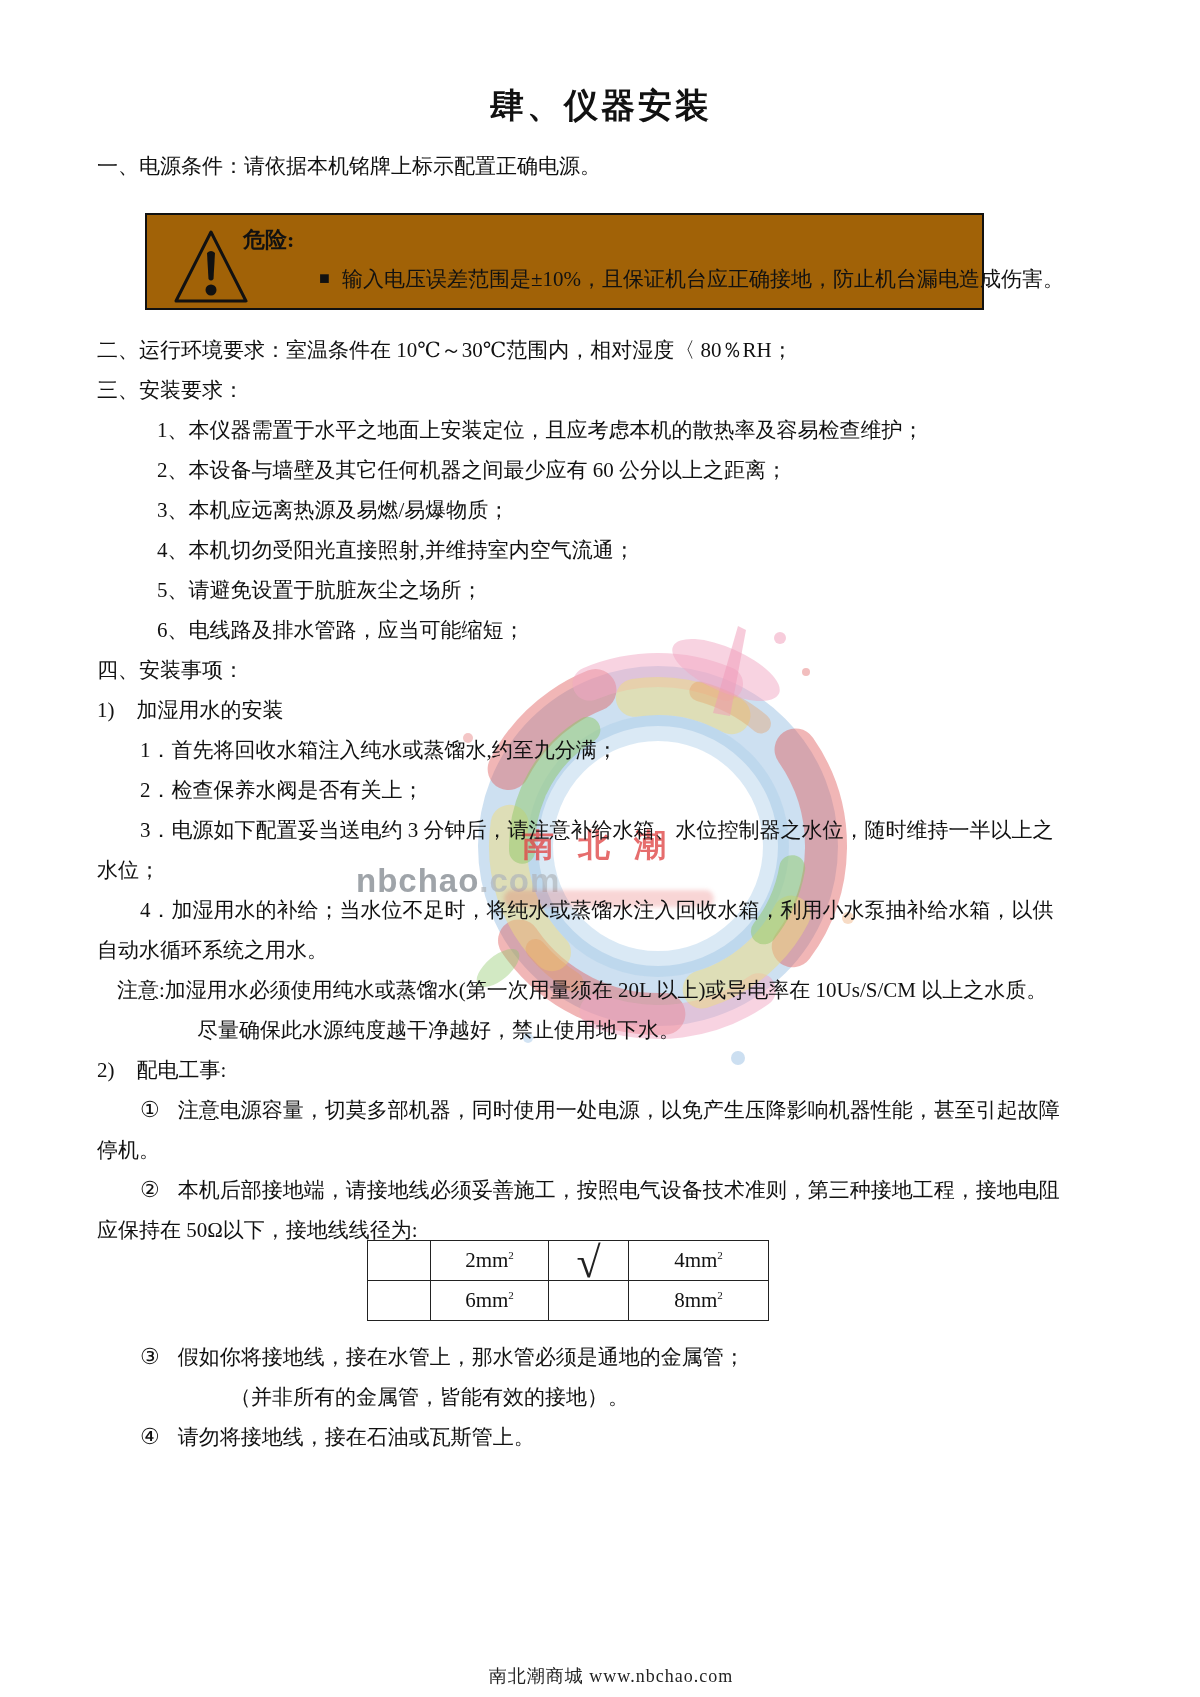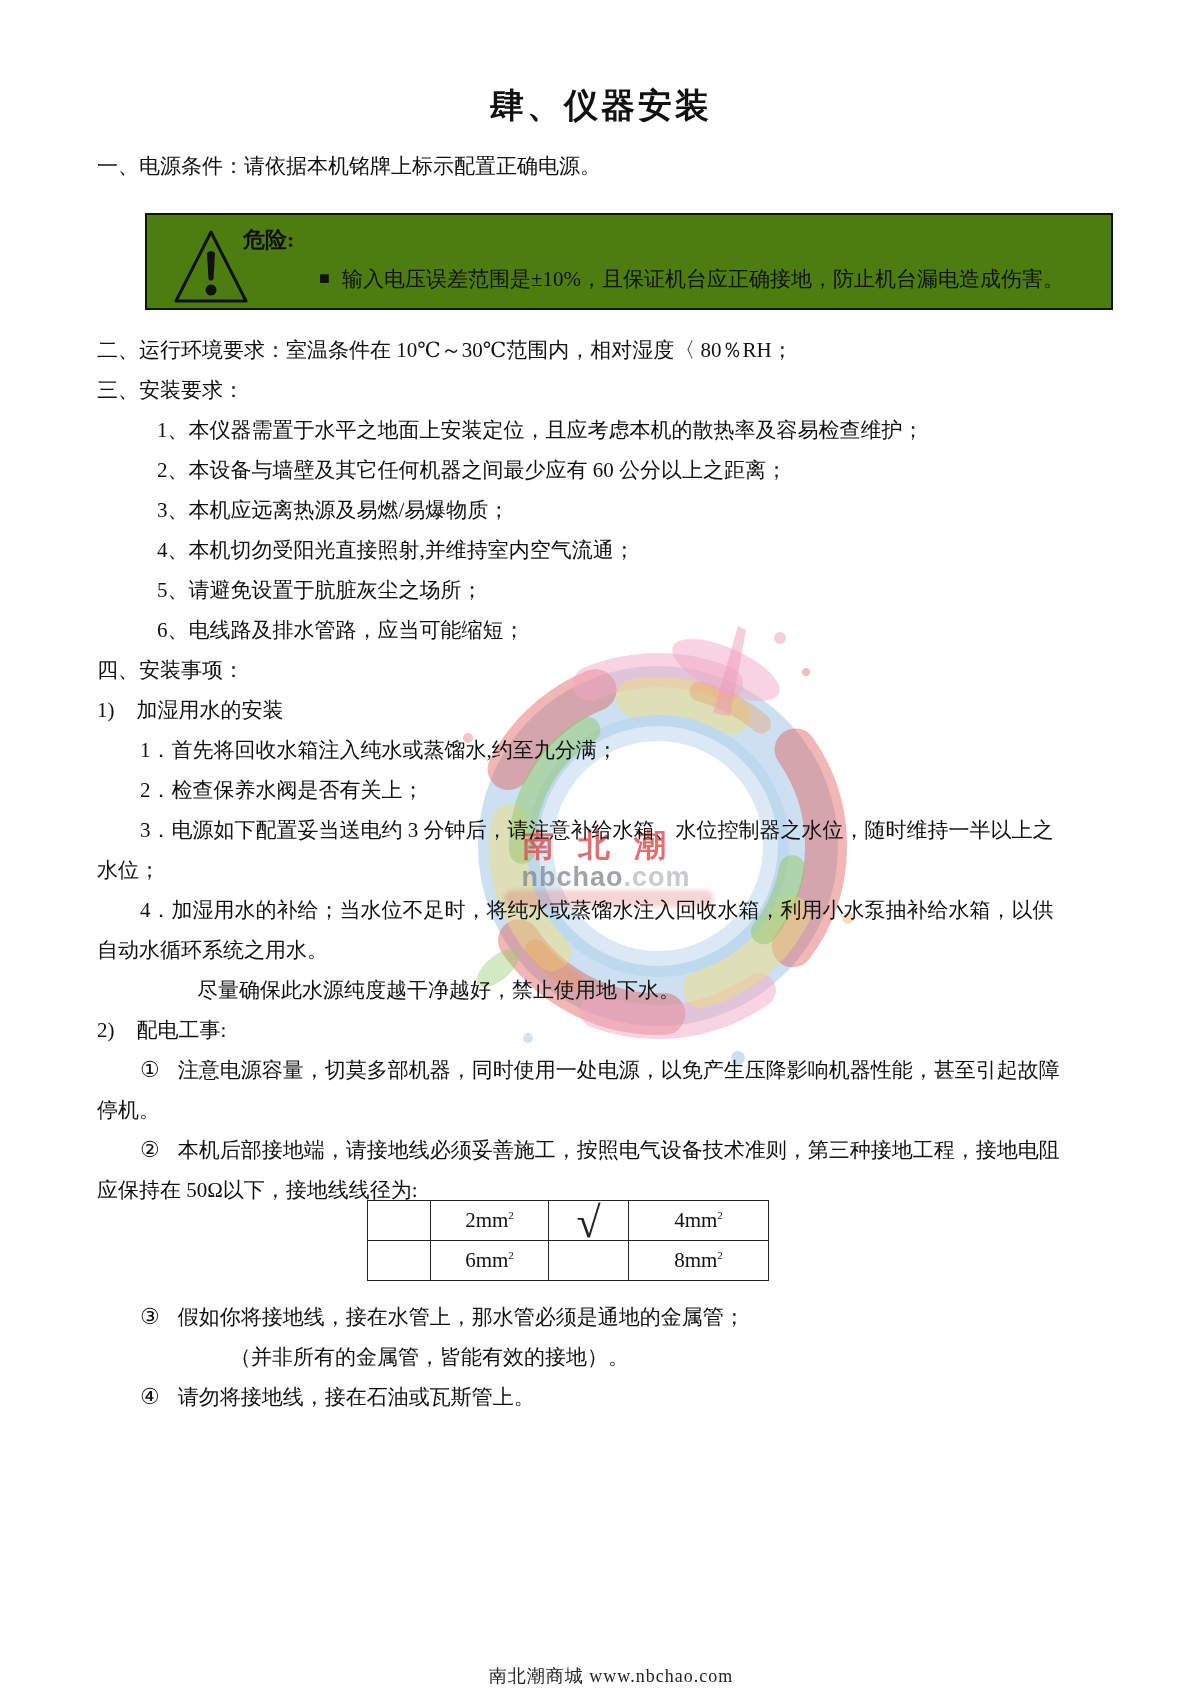--- a/index.html
+++ b/index.html
@@ -12,24 +12,24 @@
   }
   
   .watermark { position:absolute; left:408px; top:618px; width:500px; height:460px; z-index:1; }
   .wm-brand {
     position:absolute; left:0; top:206px; width:100%; text-align:center;
     transform:translateX(-52px);
     font-size:32px; font-weight:bold; letter-spacing:24px;
     color:rgba(224,72,72,.8); white-space:nowrap;
   }
   .wm-site {
-    position:absolute; left:0; top:244px; width:100%; text-align:center;
+    position:absolute; left:0; top:244px; width:100%; 
     transform:translateX(-52px);
     font-family:"Liberation Sans","DejaVu Sans",sans-serif;
-    font-size:27px; font-weight:bold; letter-spacing:1px; white-space:nowrap;
+    font-size:33px; font-weight:bold; letter-spacing:1px; white-space:nowrap;
   }
   .wm-site .pre { color:rgba(132,139,145,.78); }
   .wm-site .suf { color:rgba(175,181,187,.7); }
   .wm-redbar {
     position:absolute; left:96px; top:272px; width:210px; height:17px;
     background:rgba(221,62,62,.22); border-radius:9px; filter:blur(2px);
   }
   
   .content { position:absolute; inset:0; z-index:2; padding:0 95px 0 97px;border-radius:26px; }
   .doc-title {
@@ -38,21 +38,21 @@
   }
   .ln { height:40px; line-height:40px; font-size:21px; white-space:nowrap; }
   .mt18 { margin-top:18px; } .mt20 { margin-top:20px; } .mt16 { margin-top:16px; }
   .ind20 { padding-left:20px; } .ind43 { padding-left:43px; }
   .ind60 { padding-left:60px; } .ind100 { padding-left:100px; } .ind133 { padding-left:133px; }
   .numgap { display:inline-block; margin-right:22px; }
   .circgap { display:inline-block; margin-right:18px; font-size:22px; }
   
   .danger-box {
     position:relative; margin-top:27px; margin-left:48px;
-    width:968px; height:97px; border:2px solid #111; background:#4d7c0f;
+    width:839px; height:97px; border:2px solid #111; background:#a16207;
   }
   .danger-tri { position:absolute; left:26px; top:12px; }
   .danger-label { position:absolute; left:96px; top:10px; font-size:22px; font-weight:bold; }
   .danger-line { position:absolute; left:172px; top:50px; font-size:21px; white-space:nowrap; }
   .bullet-square { display:inline-block; margin-right:12px; font-size:18px; position:relative; top:-2px; }
   
   .wire-table {
     margin-top:-10px; margin-left:270px; border-collapse:collapse;
     font-family:Liberation Serif, serif;
   }
@@ -130,20 +130,21 @@
 
     <div class="ln">四、安装事项：</div>
 
     <div class="ln"><span class="numgap">1)</span><span>加湿用水的安装</span></div>
     <div class="ln ind43">1．首先将回收水箱注入纯水或蒸馏水,约至九分满；</div>
     <div class="ln ind43">2．检查保养水阀是否有关上；</div>
     <div class="ln ind43">3．电源如下配置妥当送电约 3 分钟后，请注意补给水箱、水位控制器之水位，随时维持一半以上之</div>
     <div class="ln">水位；</div>
     <div class="ln ind43">4．加湿用水的补给；当水位不足时，将纯水或蒸馏水注入回收水箱，利用小水泵抽补给水箱，以供</div>
     <div class="ln">自动水循环系统之用水。</div>
+    <div class="ln ind20">注意:加湿用水必须使用纯水或蒸馏水(第一次用量须在 20L 以上)或导电率在 10Us/S/CM 以上之水质。</div>
     <div class="ln ind100">尽量确保此水源纯度越干净越好，禁止使用地下水。</div>
 
     <div class="ln"><span class="numgap">2)</span><span>配电工事:</span></div>
 
     <div class="ln ind43"><span class="circgap">①</span><span>注意电源容量，切莫多部机器，同时使用一处电源，以免产生压降影响机器性能，甚至引起故障</span></div>
     <div class="ln">停机。</div>
 
     <div class="ln ind43"><span class="circgap">②</span><span>本机后部接地端，请接地线必须妥善施工，按照电气设备技术准则，第三种接地工程，接地电阻</span></div>
     <div class="ln">应保持在 50Ω以下，接地线线径为:</div>
 

